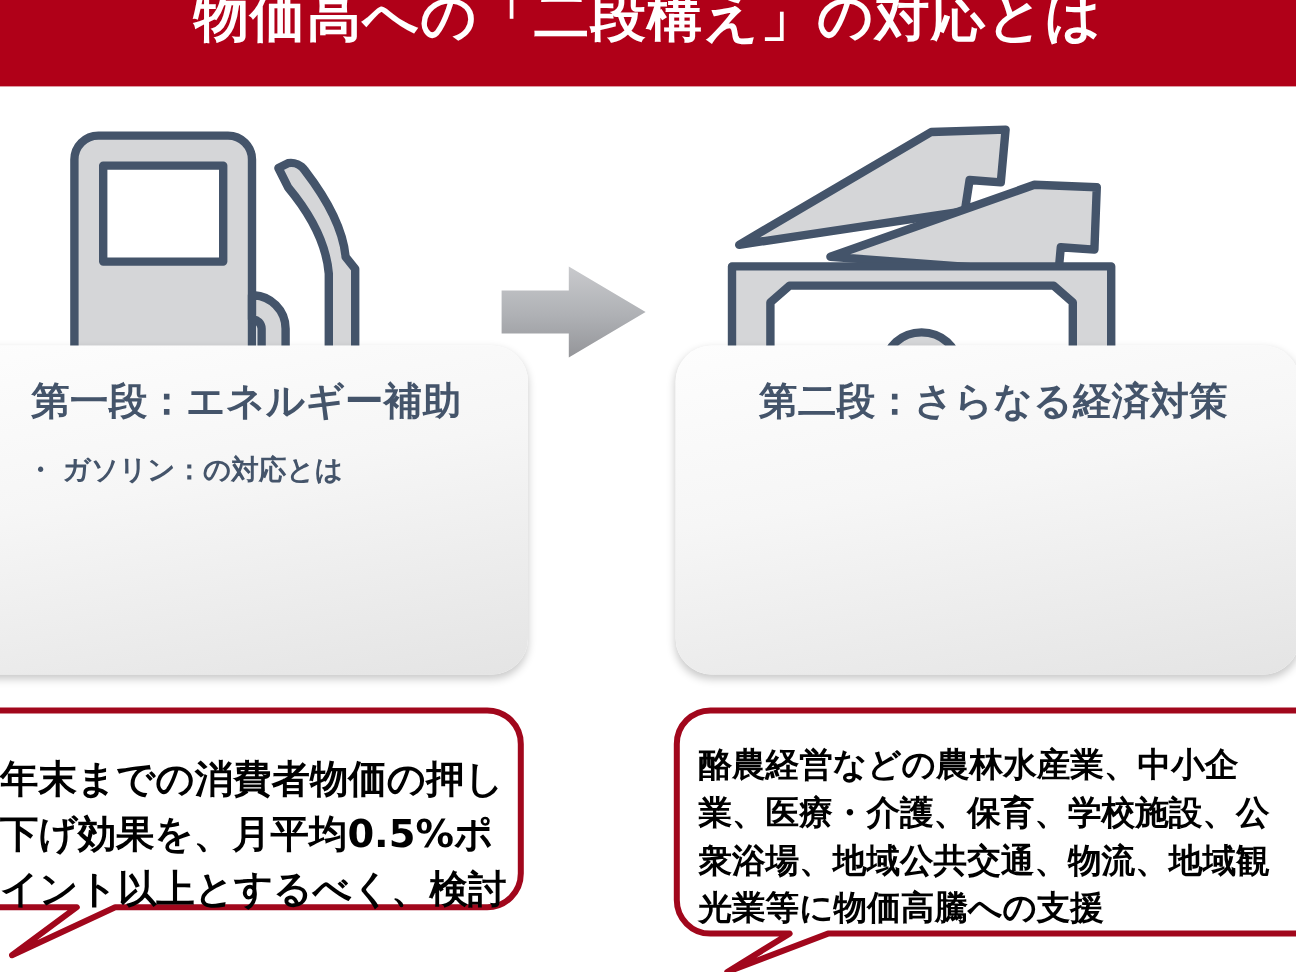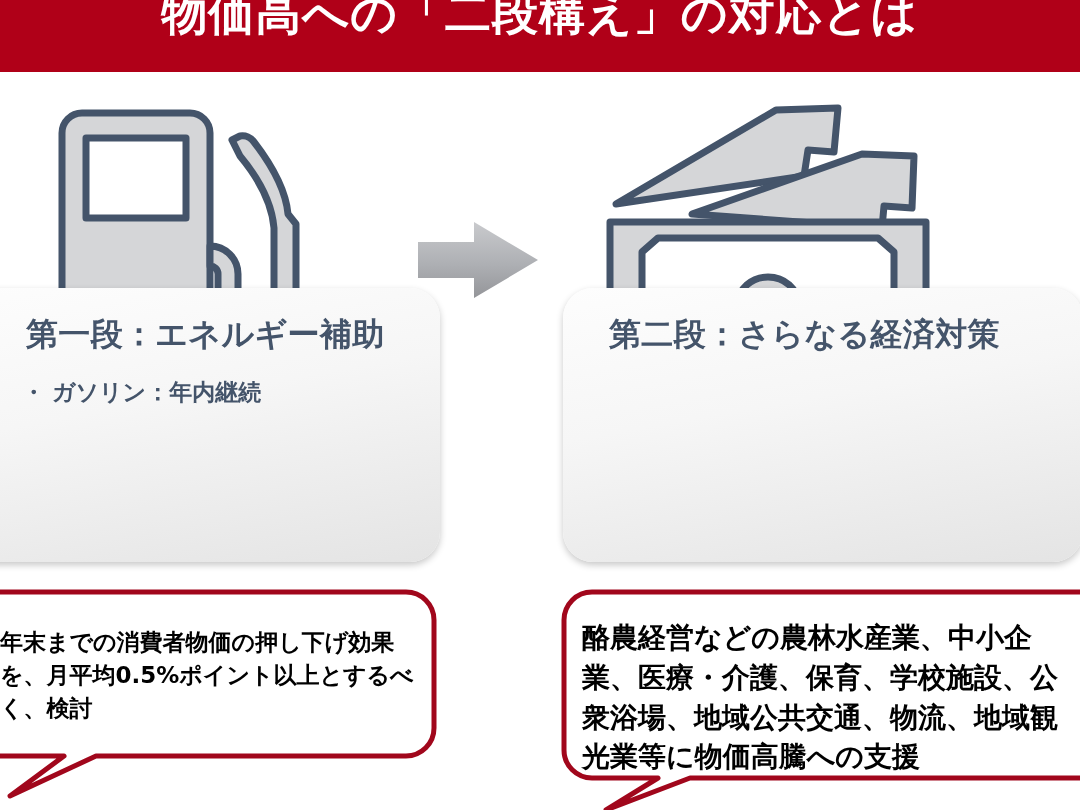--- a/index.html
+++ b/index.html
@@ -103,21 +103,21 @@
     font-size: 32px;
     font-weight: 700;
     line-height: 1.18;
     letter-spacing: 0.01em;
     margin-left: 56px;
     margin-top: 6px;
     white-space: nowrap;
     font-family: Liberation Serif, serif;
   }
 
-  #card-stage-2 .card-heading { margin-left: 16px; }
+  #card-stage-2 .card-heading { margin-left: 6px; text-align: center; }
 
   .bullet-list {
     list-style: none;
     margin-top: 22px;
     margin-left: 56px;
   }
 
   #card-stage-2 .bullet-list { margin-left: 22px; }
 
   .bullet-item {
@@ -151,21 +151,21 @@
   .bubble svg {
     position: absolute;
     left: 0; top: 0;
     width: 100%; height: 100%;
     overflow: visible;
   }
 
   .bubble-text {
     position: absolute;
     color: #000000;
-    font-size: 23px;
+    font-size: 32px;
     font-weight: 700;
     line-height: 1.44;
     font-family: "DejaVu Sans", "Liberation Sans", sans-serif;
   }
 
   #bubble-left .bubble-text  { left: 64px; top: 34px; width: 424px; }
   #bubble-right .bubble-text { left: 24px; top: 26px; width: 492px; font-size: 28px; line-height: 1.42; }
 </style>
 </head>
 <body>
@@ -205,21 +205,21 @@
         <path d="M12 124 h316 v91 h-316 z"></path>
         <path d="M44 154 l16 -14 h220 l16 14 v61 h-252 z" fill="#ffffff"></path>
         <ellipse cx="170" cy="206" rx="30" ry="27"></ellipse>
       </g>
     </svg>
   </div>
 
   <div id="card-stage-1" class="stage-card">
     <div class="card-heading">第一段：エネルギー補助</div>
     <ul class="bullet-list">
-      <li class="bullet-item">ガソリン：年内継続</li>
+      <li class="bullet-item">ガソリン：の対応とは</li>
     </ul>
   </div>
 
   <div id="card-stage-2" class="stage-card">
     <div class="card-heading">第二段：さらなる経済対策</div>
   </div>
 
   <div id="bubble-left" class="bubble">
     <svg viewBox="0 0 506 218" xmlns="http://www.w3.org/2000/svg" preserveAspectRatio="none">
       <path d="M-10 28 a28 28 0 0 1 28 -28 h452 a28 28 0 0 1 28 28 v108 a28 28 0 0 1 -28 28 h-310 l-86 40 l54 -40 h-110 a28 28 0 0 1 -28 -28 z" fill="#ffffff" stroke="#a1071c" stroke-width="5" stroke-linejoin="round"></path>

